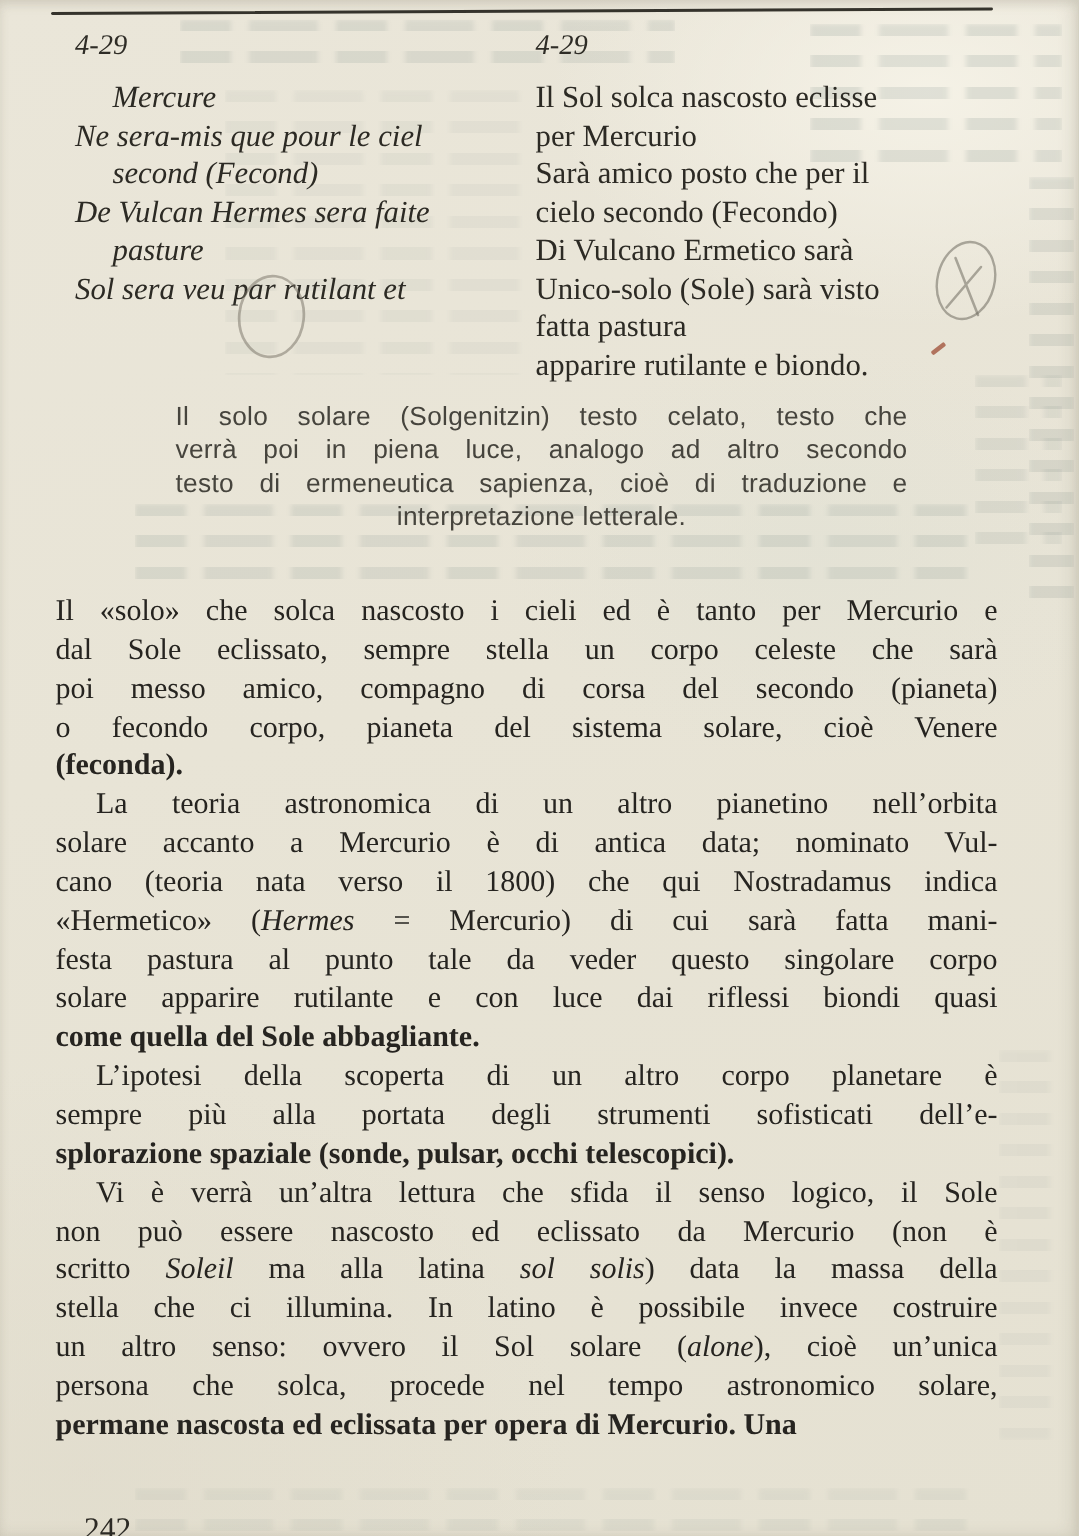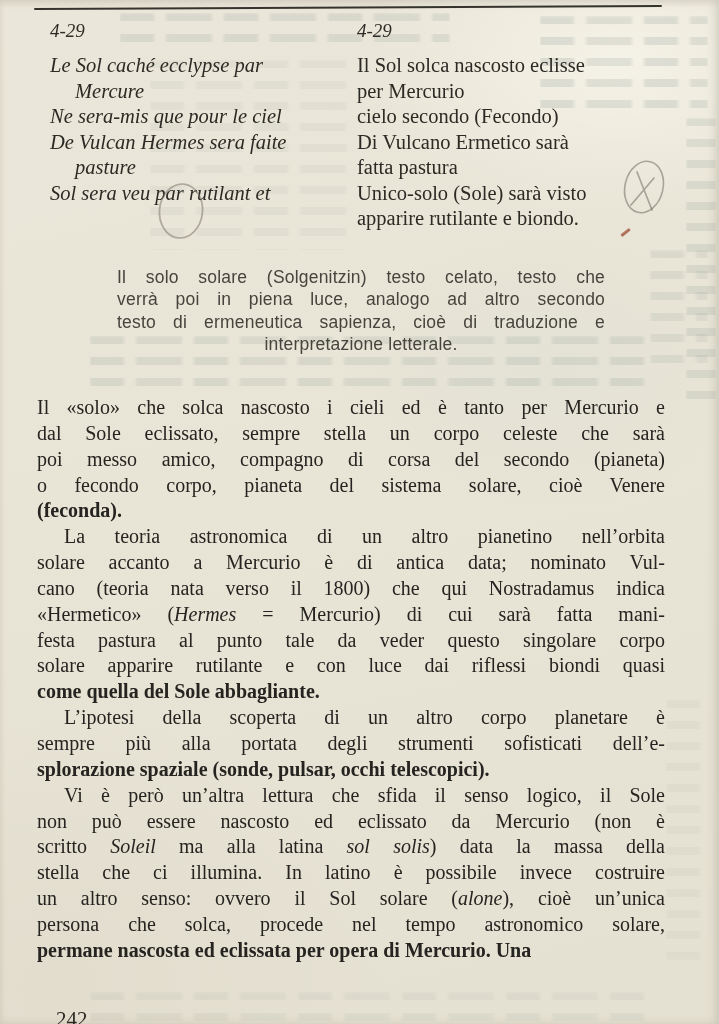--- a/index.html
+++ b/index.html
@@ -62,38 +62,39 @@
   <div class="ghost" style="left:90px;top:336px;width:556px;height:57px;opacity:.30"></div>
   <div class="ghost" style="left:650px;top:250px;width:58px;height:122px;opacity:.24"></div>
   <div class="ghost" style="left:90px;top:992px;width:560px;height:30px;opacity:.16"></div>
   <div class="ghost" style="left:666px;top:700px;width:46px;height:260px;opacity:.12"></div>
 
   <div class="rule"></div>
 
   <div class="col col-fr">
     <div class="qnum">4-29</div>
     <div class="verse" id="french-verse">
-        <div class="line">Le Sol caché ecclypse par</div>
         <div class="line ind">Mercure</div>
         <div class="line">Ne sera-mis que pour le ciel</div>
+        <div class="line ind">second (Fecond)</div>
         <div class="line">De Vulcan Hermes sera faite</div>
         <div class="line ind">pasture</div>
         <div class="line">Sol sera veu par rutilant et</div>
       </div>
   </div>
 
   <div class="col col-it">
     <div class="qnum">4-29</div>
     <div class="verse" id="italian-verse">
         <div class="line">Il Sol solca nascosto eclisse</div>
         <div class="line">per Mercurio</div>
+        <div class="line">Sarà amico posto che per il</div>
         <div class="line">cielo secondo (Fecondo)</div>
         <div class="line">Di Vulcano Ermetico sarà</div>
+        <div class="line">Unico-solo (Sole) sarà visto</div>
         <div class="line">fatta pastura</div>
-        <div class="line">Unico-solo (Sole) sarà visto</div>
         <div class="line">apparire rutilante e biondo.</div>
       </div>
   </div>
 
   <div class="quote" id="quote">
       <div class="line">Il solo solare (Solgenitzin) testo celato, testo che</div>
       <div class="line">verrà poi in piena luce, analogo ad altro secondo</div>
       <div class="line">testo di ermeneutica sapienza, cioè di traduzione e</div>
       <div class="line end">interpretazione letterale.</div>
     </div>
@@ -107,21 +108,21 @@
       <div class="line ind">La teoria astronomica di un altro pianetino nell’orbita</div>
       <div class="line">solare accanto a Mercurio è di antica data; nominato Vul-</div>
       <div class="line">cano (teoria nata verso il 1800) che qui Nostradamus indica</div>
       <div class="line">«Hermetico» (<i>Hermes</i> = Mercurio) di cui sarà fatta mani-</div>
       <div class="line">festa pastura al punto tale da veder questo singolare corpo</div>
       <div class="line">solare apparire rutilante e con luce dai riflessi biondi quasi</div>
       <div class="line end">come quella del Sole abbagliante.</div>
       <div class="line ind">L’ipotesi della scoperta di un altro corpo planetare è</div>
       <div class="line">sempre più alla portata degli strumenti sofisticati dell’e-</div>
       <div class="line end">splorazione spaziale (sonde, pulsar, occhi telescopici).</div>
-      <div class="line ind">Vi è però un’altra lettura che sfida il senso logico, il Sole</div>
+      <div class="line ind">Vi è verrà un’altra lettura che sfida il senso logico, il Sole</div>
       <div class="line">non può essere nascosto ed eclissato da Mercurio (non è</div>
       <div class="line">scritto <i>Soleil</i> ma alla latina <i>sol solis</i>) data la massa della</div>
       <div class="line">stella che ci illumina. In latino è possibile invece costruire</div>
       <div class="line">un altro senso: ovvero il Sol solare (<i>alone</i>), cioè un’unica</div>
       <div class="line">persona che solca, procede nel tempo astronomico solare,</div>
       <div class="line end">permane nascosta ed eclissata per opera di Mercurio. Una</div>
     </div>
 
   <div class="pagenum">242</div>
 

